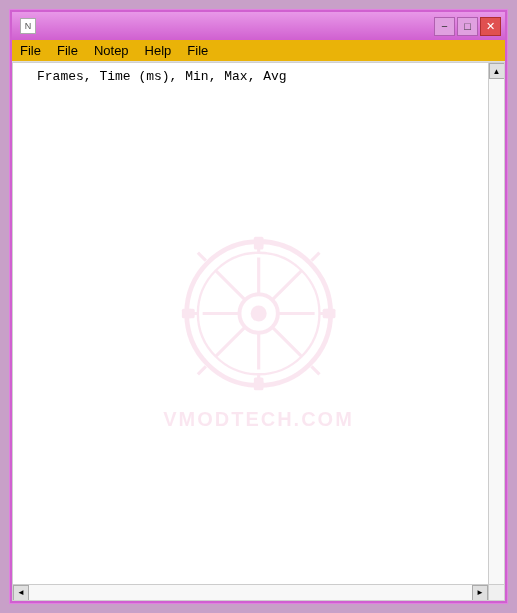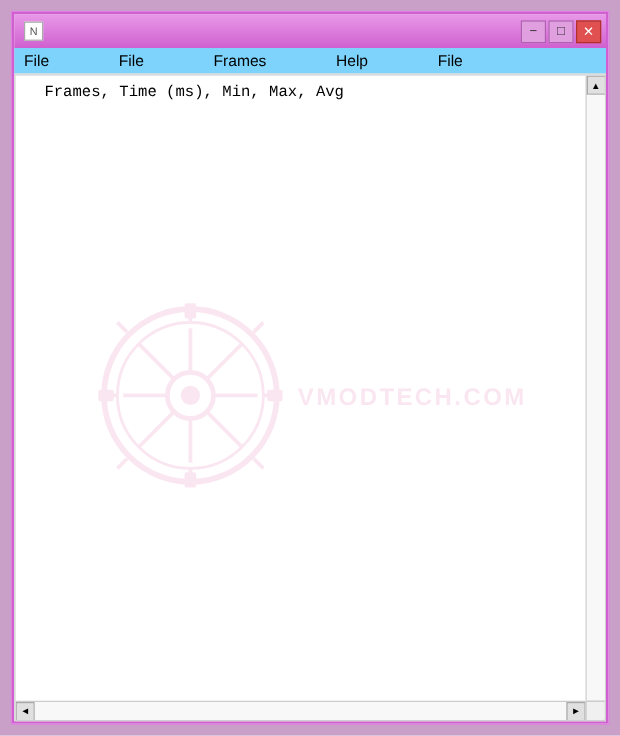--- a/index.html
+++ b/index.html
@@ -82,27 +82,26 @@
       font-family: 'Arial', sans-serif;
     }
 
     .title-btn.close {
       background: #e05050;
       color: white;
       border-color: #b03030;
     }
 
     .menu-bar {
-      background: #7dd3fc;
+      background: #eab308;
       height: 22px;
       display: flex;
       align-items: flex-start;
       border-bottom: 1px solid #ddd;
       flex-shrink: 0;
-      gap: 42px;
     }
 
     .menu-item {
       padding: 2px 8px;
       font-size: 13px;
       color: #000;
       cursor: pointer;
       height: 100%;
       display: flex;
       align-items: center;
@@ -128,21 +127,21 @@
       white-space: pre;
     }
 
     .watermark {
       position: absolute;
       top: 50%;
       left: 50%;
       transform: translate(-50%, -50%);
       opacity: 0.15;
       display: flex;
-      flex-direction: row;
+      flex-direction: column;
       align-items: center;
       gap: 10px;
       pointer-events: none;
     }
 
     .watermark-logo svg {
       width: 160px;
       height: 160px;
       fill: #e060a0;
     }
@@ -251,21 +250,21 @@
     <div class="title-buttons">
       <div class="title-btn">−</div>
       <div class="title-btn">□</div>
       <div class="title-btn close">✕</div>
     </div>
   </div>
 
   <div class="menu-bar">
     <div class="menu-item">File</div>
     <div class="menu-item">File</div>
-    <div class="menu-item">Frames</div>
+    <div class="menu-item">Notep</div>
     <div class="menu-item">Help</div>
     <div class="menu-item">File</div>
   </div>
 
   <div class="content-area">
     <div class="content-inner">
       <div class="text-content">Frames, Time (ms), Min, Max, Avg</div>
     </div>
 
     <div class="watermark">

